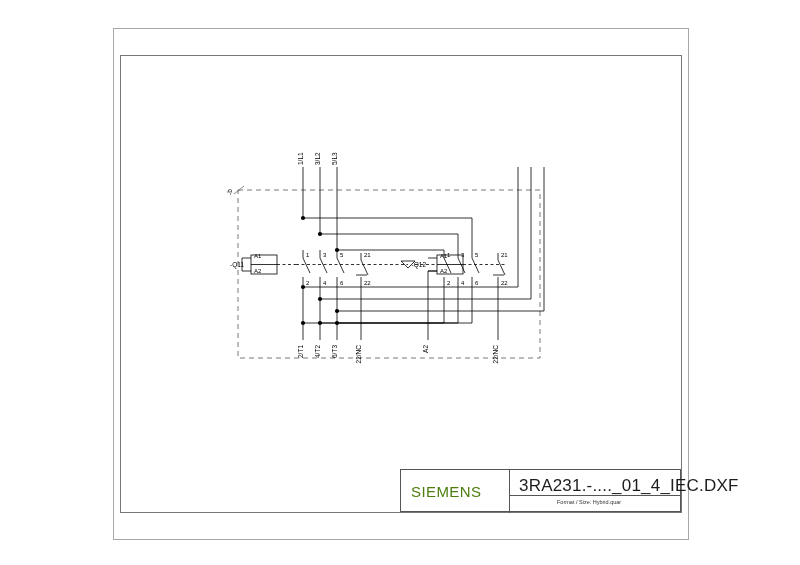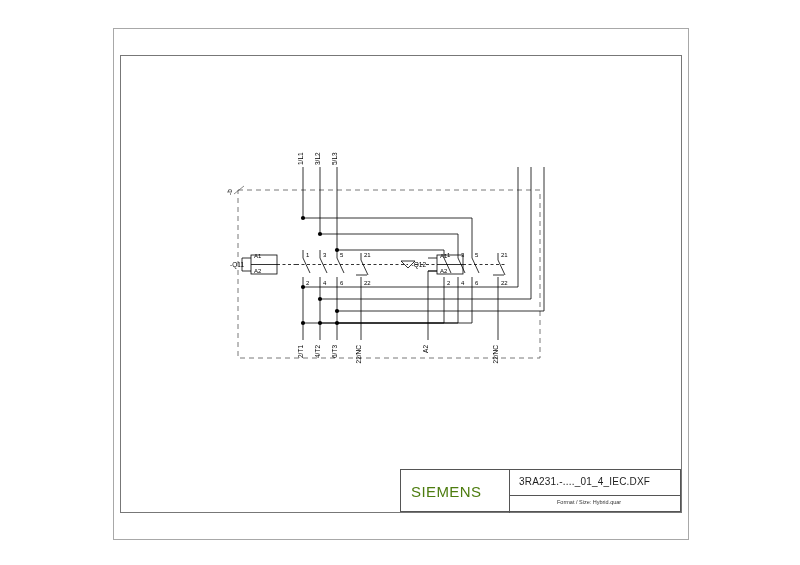--- a/index.html
+++ b/index.html
@@ -74,21 +74,21 @@
     top: 13px;
     font-size: 15px;
     letter-spacing: 0.4px;
     color: #4d7c0f;
     font-family: Liberation Sans, sans-serif;
   }
   .doc-title {
     position: absolute;
     left: 118px;
     top: 6px;
-    font-size: 10px;
+    font-size: 17px;
     color: #1d1d1d;
     letter-spacing: 0.2px;
   }
   .format-label {
     position: absolute;
     left: 156px;
     top: 29px;
     font-size: 5.5px;
     color: #333333;
   }

